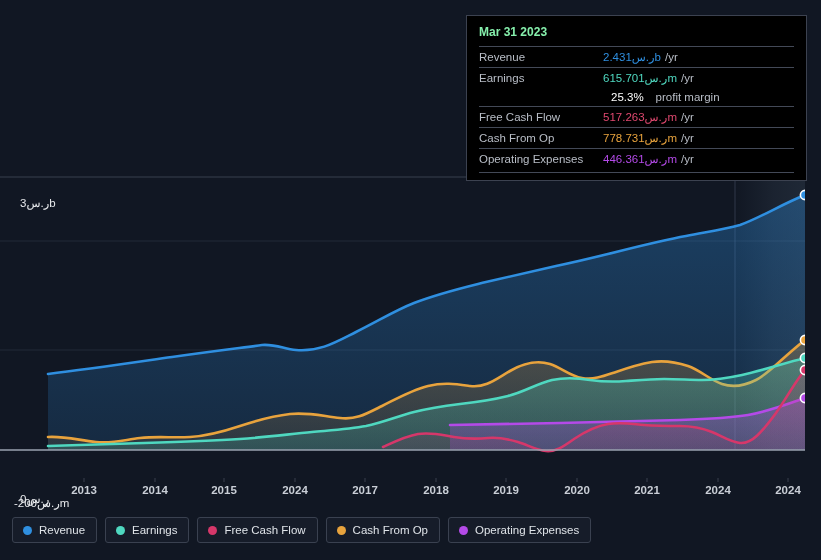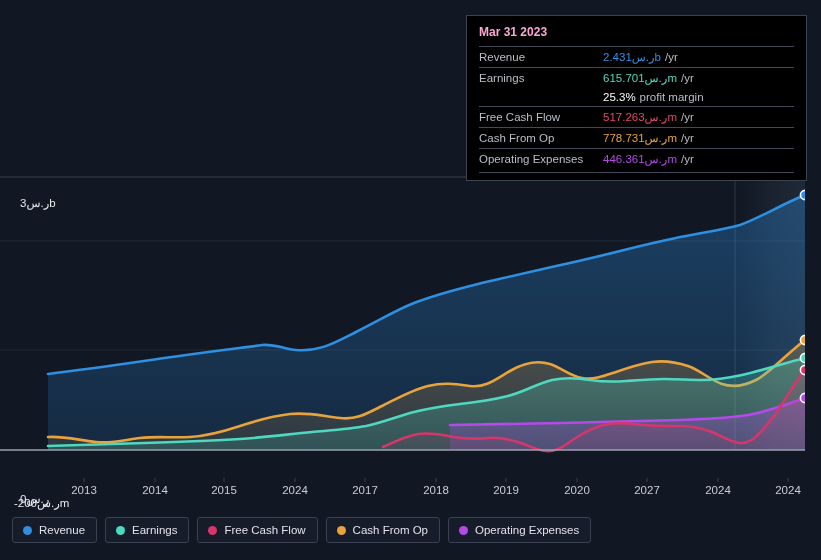--- a/index.html
+++ b/index.html
@@ -43,52 +43,53 @@
     left: 0; top: 478px;
     width: 821px; height: 26px;
   }
   .x-tick {
     position: absolute;
     top: 6px;
     transform: translateX(-50%);
     color: #c9ced6;
     font-size: 11.5px;
     white-space: nowrap;
+    font-weight: bold;
   }
   .x-tick-mark {
     position: absolute;
     top: 0px;
     width: 1px; height: 4px;
     background: #3a414f;
     transform: translateX(-50%);
   }
 
   
   #tooltip {
     position: absolute;
     left: 466px; top: 15px;
     width: 341px;
     background: #000000;
     border: 1px solid #3c4250;
     padding: 9px 12px 7px 12px;
   }
   #tooltip-title {
-    color: #f9a8d4;
+    color: #86efac;
     font-size: 12px;
     font-weight: bold;
     padding-bottom: 7px;
   }
   .tt-row {
     display: flex;
     align-items: baseline;
     border-top: 1px solid #434957;
     padding: 3px 0 3px 0;
     min-height: 17px;
   }
-  .tt-row.noline { border-top: none; }
+  .tt-row.noline { border-top: none; gap: 8px; }
   .tt-label {
     color: #b9bec7;
     font-size: 11.5px;
     width: 124px;
     flex: 0 0 124px;
     white-space: nowrap;
   }
   .tt-value {
     font-size: 11.5px;
     font-weight: normal;
@@ -351,21 +352,21 @@
     <div class="x-tick-mark" style="left:788px"></div>
 
     <div class="x-tick" style="left:84px">2013</div>
     <div class="x-tick" style="left:155px">2014</div>
     <div class="x-tick" style="left:224px">2015</div>
     <div class="x-tick" style="left:295px">2024</div>
     <div class="x-tick" style="left:365px">2017</div>
     <div class="x-tick" style="left:436px">2018</div>
     <div class="x-tick" style="left:506px">2019</div>
     <div class="x-tick" style="left:577px">2020</div>
-    <div class="x-tick" style="left:647px">2027</div>
+    <div class="x-tick" style="left:647px">2021</div>
     <div class="x-tick" style="left:718px">2024</div>
     <div class="x-tick" style="left:788px">2024</div>
   </div>
 
   <div id="tooltip">
     <div id="tooltip-title">Mar 31 2023</div>
 
     <div class="tt-row">
       <div class="tt-label">Revenue</div>
       <div class="tt-value" style="color:#2f8fe0">2.431ر.سb</div>

